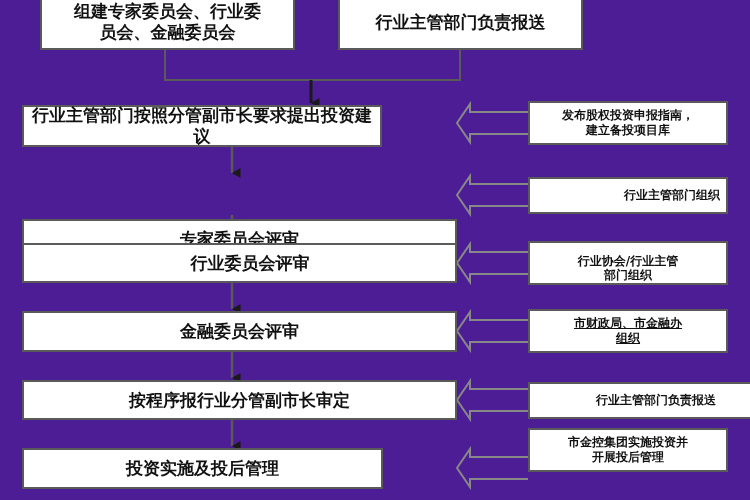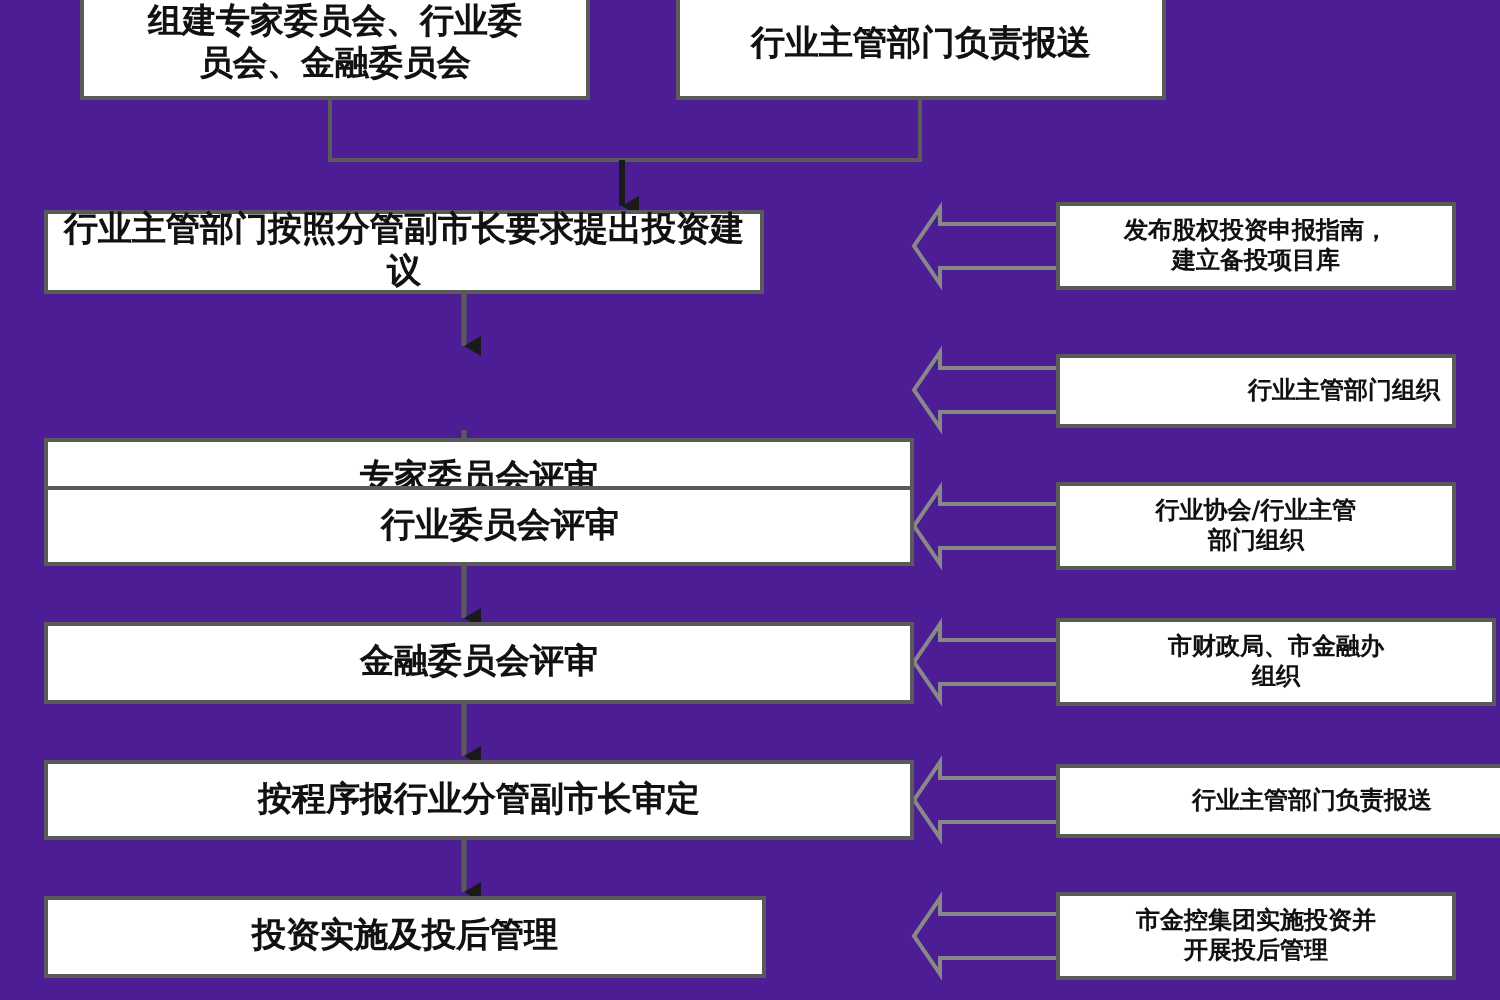--- a/index.html
+++ b/index.html
@@ -124,32 +124,32 @@
 
   <div class="node side-node" style="left:528px; top:101px; width:200px; height:44px;">
     <span class="label">发布股权投资申报指南，
 建立备投项目库</span>
   </div>
 
   <div class="node side-node" style="left:528px; top:177px; width:200px; height:37px;justify-content:flex-end;">
     <span class="label">行业主管部门组织</span>
   </div>
 
-  <div class="node side-node" style="left:528px; top:241px; width:200px; height:44px;">
+  <div class="node side-node" style="left:528px; top:241px; width:200px; height:44px;align-items:flex-end;">
     <span class="label">行业协会/行业主管
 部门组织</span>
   </div>
 
-  <div class="node side-node" style="left:528px; top:309px; width:220px; height:44px;">
+  <div class="node side-node" style="left:528px; top:309px; width:200px; height:44px;text-decoration:underline;">
     <span class="label">市财政局、市金融办
 组织</span>
   </div>
 
   <div class="node side-node" style="left:528px; top:382px; width:224px; height:37px;padding-left:32px;">
     <span class="label">行业主管部门负责报送</span>
   </div>
 
-  <div class="node side-node" style="left:528px; top:446px; width:200px; height:44px;">
+  <div class="node side-node" style="left:528px; top:428px; width:200px; height:44px;">
     <span class="label">市金控集团实施投资并
 开展投后管理</span>
   </div>
 
 </div>
 
 </body></html>

